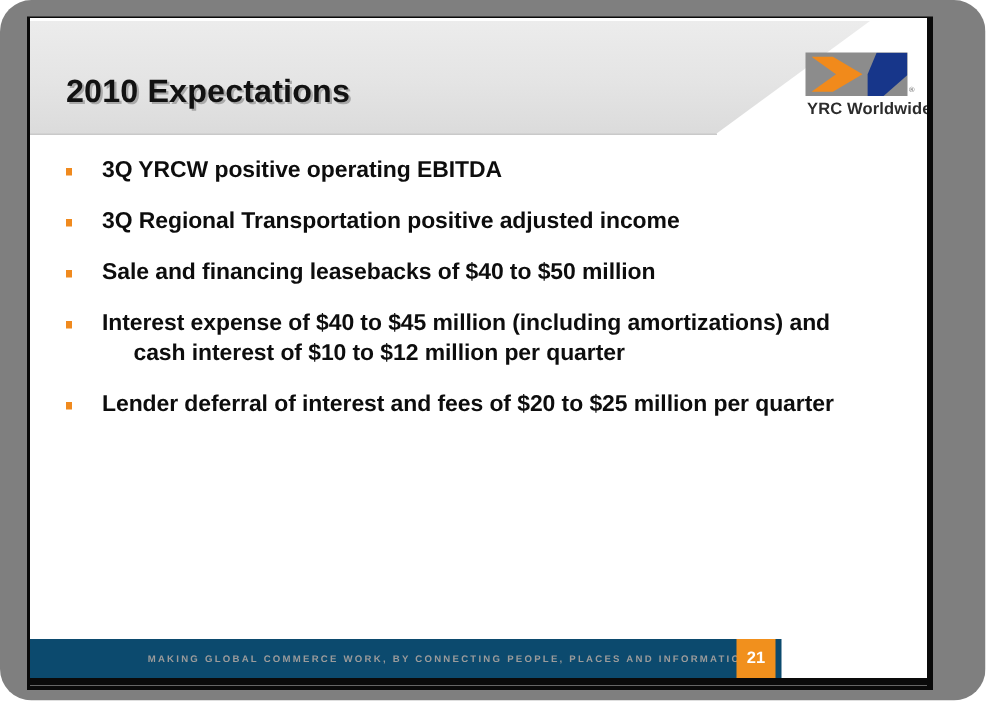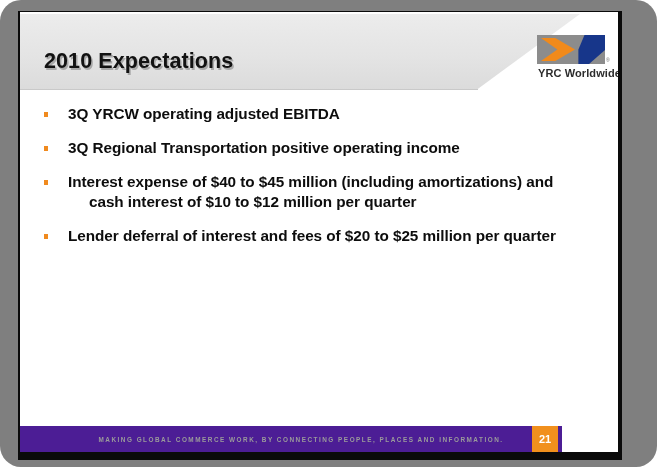--- a/index.html
+++ b/index.html
@@ -153,22 +153,21 @@
     margin-left: 21px;
   }
 
   
   #footer-bar {
     position: absolute;
     left: 0px;
     bottom: 5px;
     width: 501px;
     height: 26px;
-    background: #4c1d95;
-    padding-left: 41px;
+    background: #0c4a6e;
   }
   #footer-tagline {
     position: absolute;
     left: 0;
     top: 0;
     width: 562px;
     height: 26px;
     display: flex;
     align-items: center;
     justify-content: center;
@@ -221,30 +220,34 @@
         <div class="logo-blue"></div>
       </div>
       <div id="logo-reg">®</div>
       <div id="logo-text">YRC Worldwide</div>
     </div>
 
     <div id="bullet-list">
 
       <div class="bullet-row">
         <div class="bullet-dot"></div>
-        <div class="bullet-text">3Q YRCW operating adjusted EBITDA</div>
-      </div>
-
-      <div class="bullet-row">
-        <div class="bullet-dot"></div>
-        <div class="bullet-text">3Q Regional Transportation positive operating income</div>
-      </div>
-
-
-
+        <div class="bullet-text">3Q YRCW positive operating EBITDA</div>
+      </div>
+
+      <div class="bullet-row">
+        <div class="bullet-dot"></div>
+        <div class="bullet-text">3Q Regional Transportation positive adjusted income</div>
+      </div>
+
+
+
+      <div class="bullet-row">
+        <div class="bullet-dot"></div>
+        <div class="bullet-text">Sale and financing leasebacks of $40 to $50 million</div>
+      </div>
 
       <div class="bullet-row">
         <div class="bullet-dot"></div>
         <div class="bullet-text">
           <span>Interest expense of $40 to $45 million (including amortizations) and</span>
           <span class="line2">cash interest of $10 to $12 million per quarter</span>
         </div>
       </div>
 
       <div class="bullet-row">

